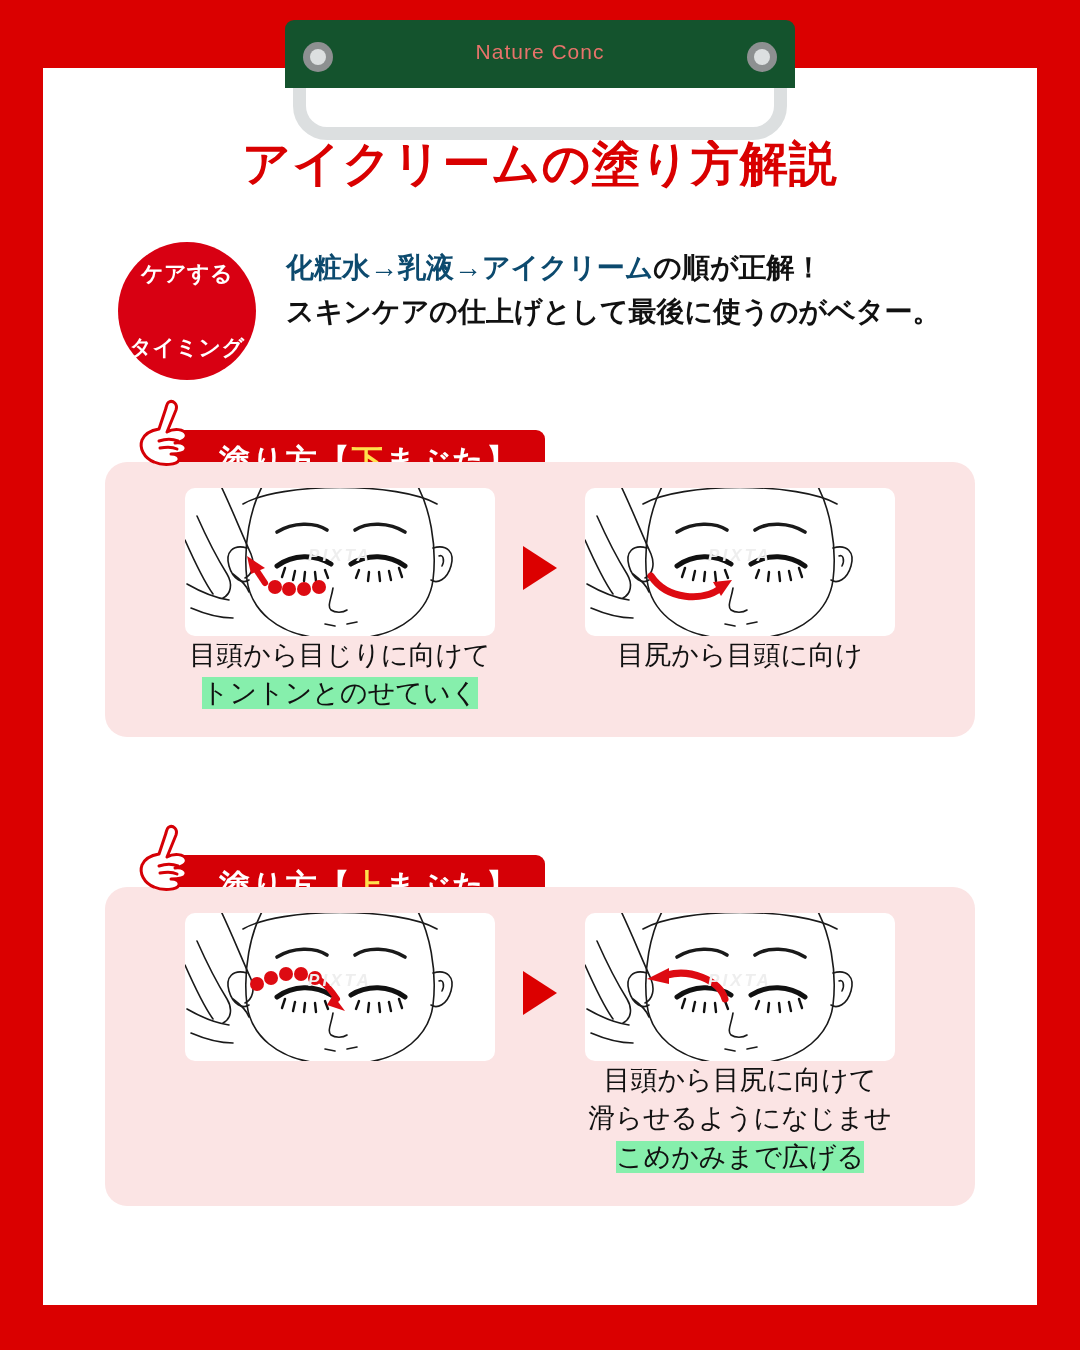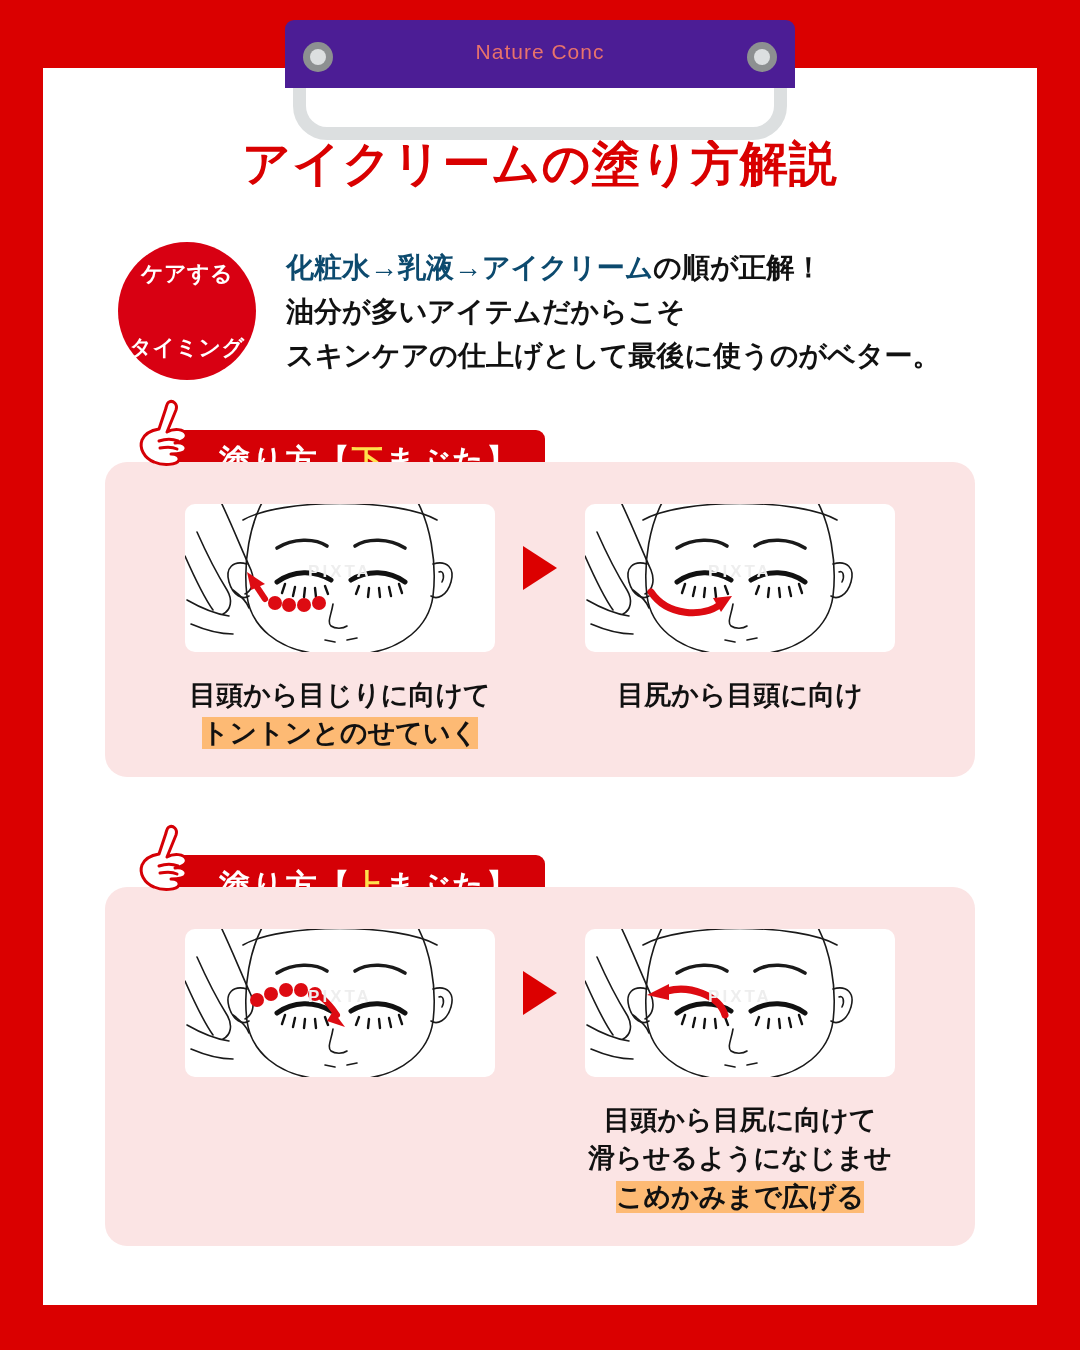--- a/index.html
+++ b/index.html
@@ -10,21 +10,21 @@
     overflow:hidden;
     position:relative;
   }
   .card{
     position:absolute;left:43px;top:68px;width:994px;height:1237px;
     background:#ffffff;
   }
   
   .banner{
     position:absolute;left:242px;top:-48px;width:510px;height:68px;
-    background:#4c1d95;border-radius:9px 9px 0 0;
+    background:#14532d;border-radius:9px 9px 0 0;
     z-index:3;
   }
   .banner-label{
     position:absolute;left:0;right:0;top:20px;
     text-align:center;font-size:21px;color:#e8736b;letter-spacing:1px;
   }
   .grommet{
     position:absolute;top:22px;width:30px;height:30px;border-radius:50%;
     background:#8d9091;z-index:5;
   }
@@ -76,39 +76,39 @@
   .pill .hl{color:#ffe04d;}
   .panel{
     position:absolute;left:62px;top:42px;width:870px;
     background:#fbe4e4;border-radius:22px;
     padding:26px 0 24px;
   }
   .panel.tall{padding-bottom:30px;}
   .steps{display:flex;align-items:flex-start;justify-content:center;}
   .step{width:340px;text-align:center;}
   .illus{
-    width:310px;height:148px;margin:16px auto;
-    background:#fff;border-radius:10px;overflow:hidden;position:relative;
+    width:310px;height:148px;margin:0 auto;
+    background:#fff;border-radius:10px;overflow:hidden;position:relative;font-style:italic;
   }
   .illus svg{display:block;width:100%;height:100%;}
   .arrow-sep{
     width:60px;display:flex;align-items:center;justify-content:center;
     padding-top:58px;
   }
   .tri{
     width:0;height:0;border-left:34px solid #dc0000;
     border-top:22px solid transparent;border-bottom:22px solid transparent;
   }
   .cap{
-    margin-top:24px;font-size:27px;font-weight:bold;color:#111;
+    margin-top:0;font-size:27px;font-weight:normal;color:#111;
     line-height:1.42;
   }
   .cap div{display:block;}
   .cap .mark{
-    background:#fdba74;display:inline;padding:1px 0;
+    background:#86efac;display:inline;padding:1px 0;
     box-decoration-break:clone;-webkit-box-decoration-break:clone;
   }
   .wm{
     position:absolute;left:50%;top:46%;transform:translate(-50%,-50%);
     font-size:17px;color:#eeeeee;letter-spacing:3px;font-weight:bold;
     pointer-events:none;
   }
 </style>
 </head>
 <body>
@@ -126,21 +126,20 @@
 
   <div class="timing-row">
     <div class="timing-badge">
       <span>ケアする</span>
       <span>タイミング</span>
     </div>
     <div class="timing-text">
       <div>
         <span class="red">化粧水→乳液→アイクリーム</span><span>の順が正解！</span>
       </div>
-      <div>油分が多いアイテムだからこそ</div>
       <div>スキンケアの仕上げとして最後に使うのがベター。</div>
     </div>
   </div>
 
   <div class="section sec1">
 
     <svg class="hand-icon" viewBox="0 0 72 72">
       <path d="M40 6 C44 4 49 8 47 14 L38 36 C45 32 55 33 57 38 C59 43 52 46 46 47
                C53 46 58 49 57 53 C56 58 48 58 42 58 C47 58 51 60 50 64
                C48 69 34 70 25 66 C15 62 10 52 13 44 C16 37 24 34 30 33 L37 12

